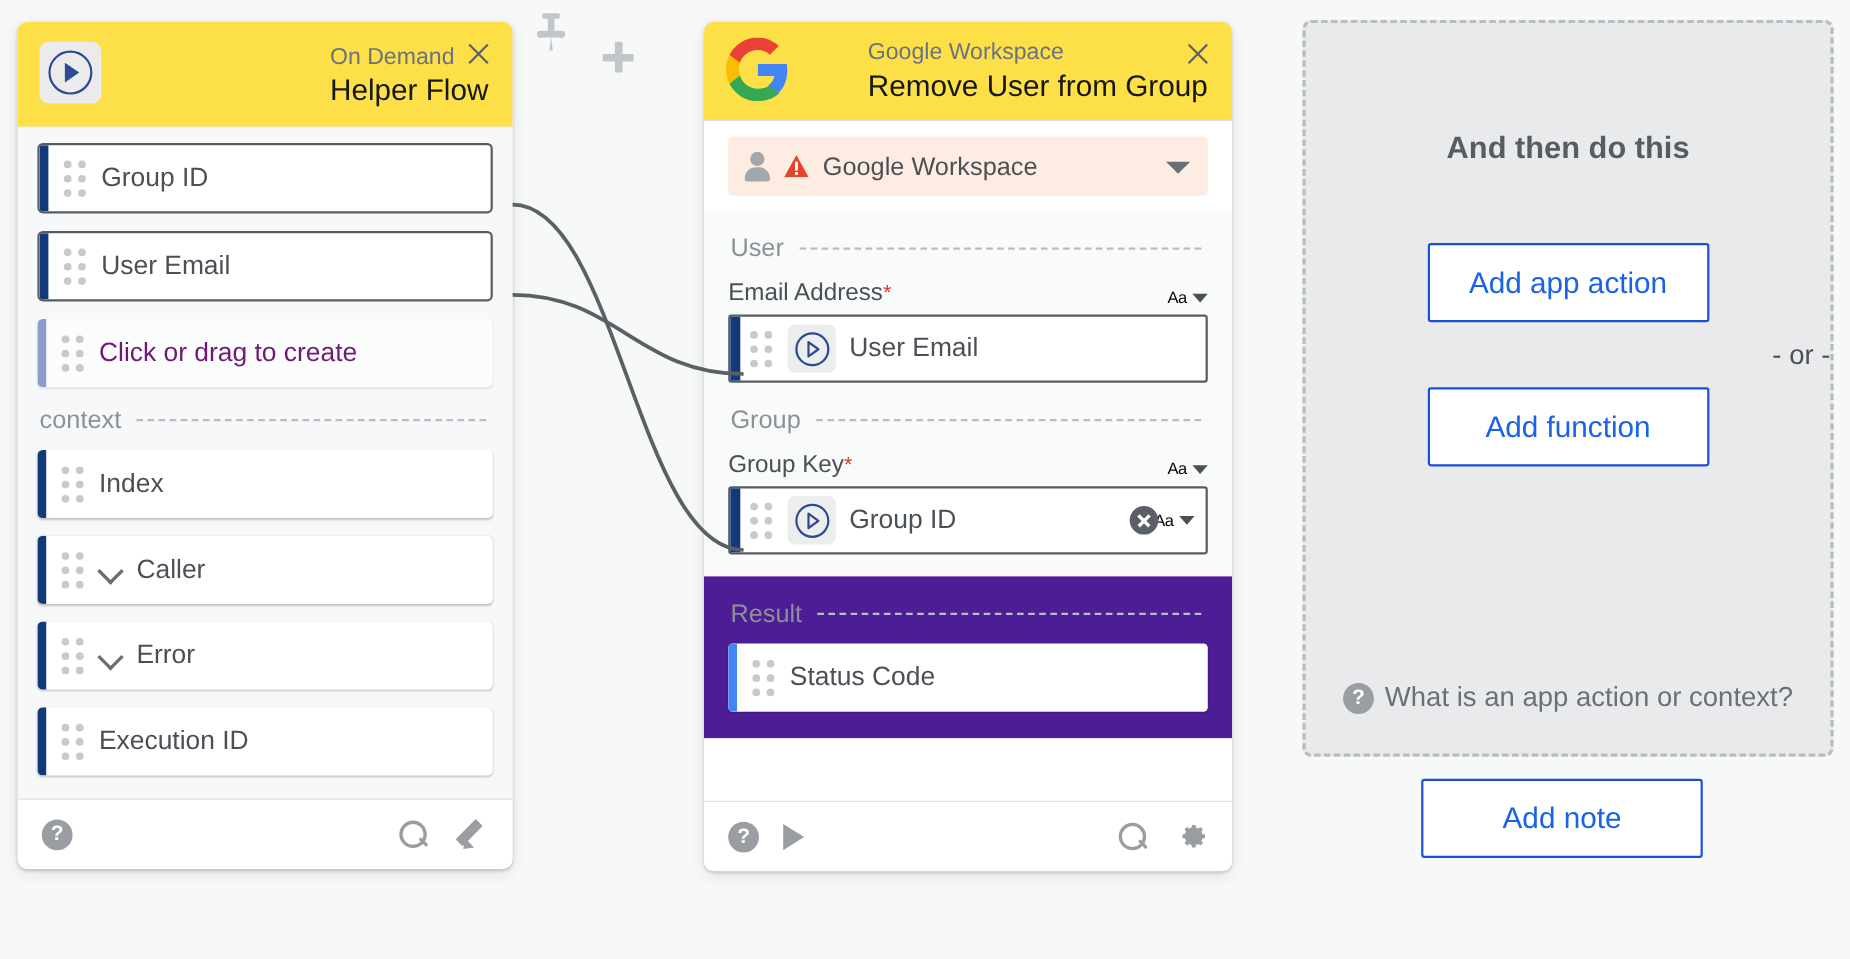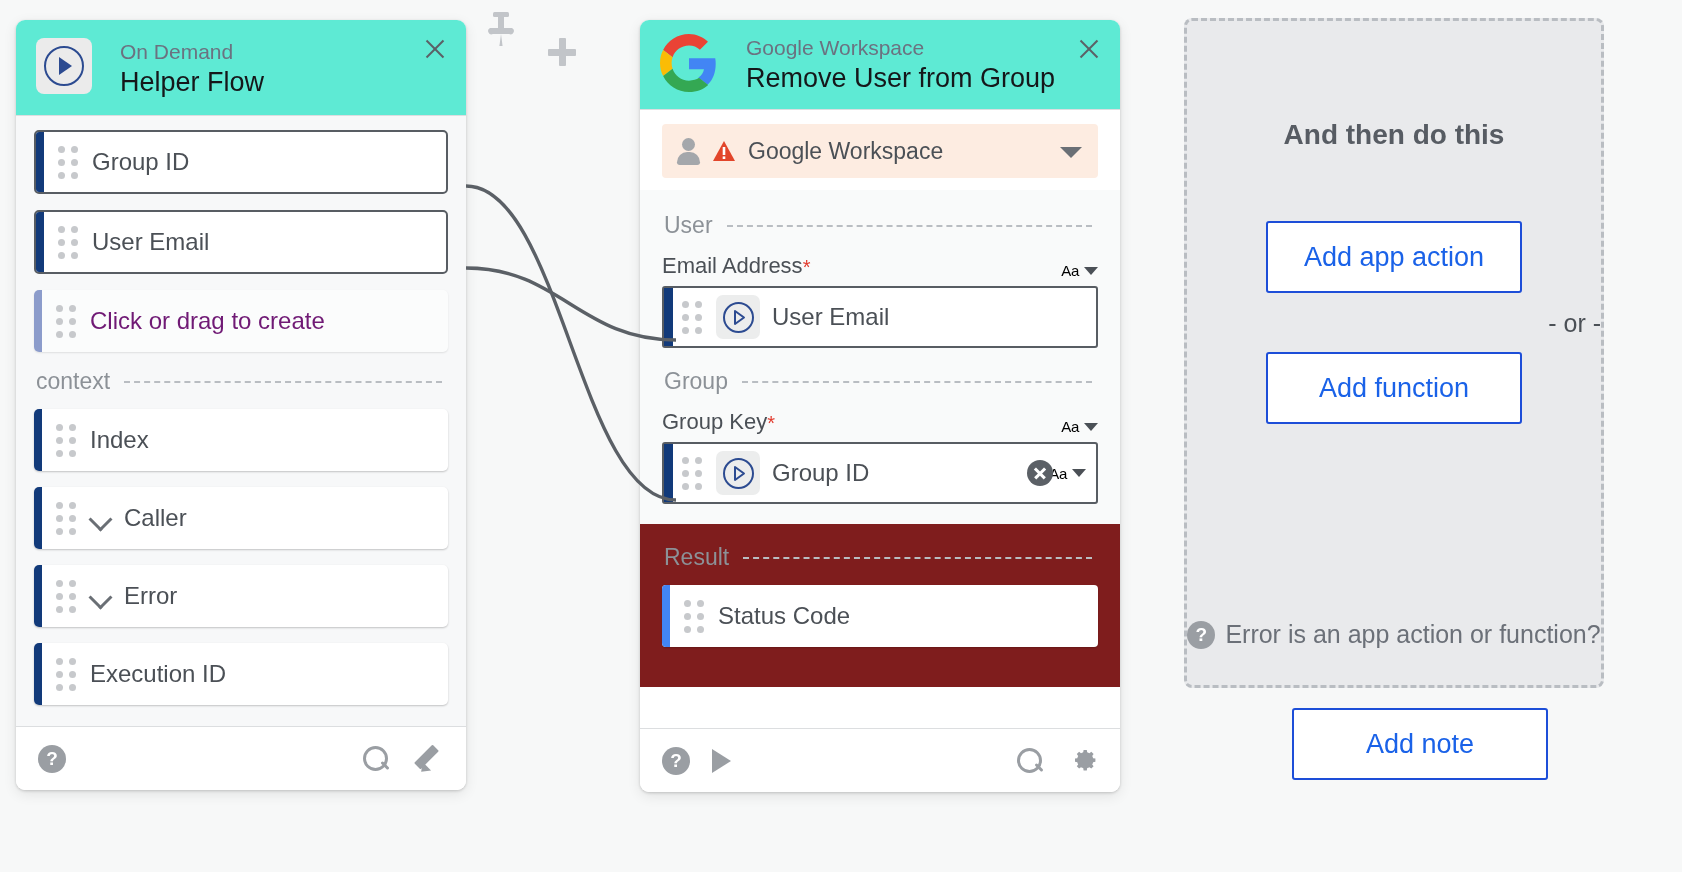--- a/index.html
+++ b/index.html
@@ -14,21 +14,21 @@
   
   #connectors { position: absolute; inset: 0; width: 1682px; height: 872px; pointer-events: none; z-index: 5; }
 
   
   .card {
     position: absolute; background: #fff;
     border-radius: 9px;
     box-shadow: 0 1px 3px rgba(0,0,0,.18), 0 4px 14px rgba(0,0,0,.09);
     overflow: hidden;
   }
-  .card-head { position: relative; background:#5eead4; padding: 18px 22px 16px 20px; display:flex; gap:28px; }
+  .card-head { position: relative; background:#fde047; padding: 18px 22px 16px 20px; display:flex; gap:2px;justify-content:space-between; }
   .head-texts { padding-top: 2px; }
   .head-sub { font-size: 21px; color: #6b7280; line-height: 1.15; font-weight: 400; }
   .head-title { font-size: 27px; color: #15171a; font-weight: 400; line-height: 1.22; margin-top: 2px; }
   .close-x {
     position: absolute; top: 14px; right: 16px;
     width: 30px; height: 30px; cursor: pointer;
   }
   .close-x::before, .close-x::after {
     content:""; position:absolute; left: 3px; top: 14px;
     width: 24px; height: 2px; background: #5b6066;
@@ -186,30 +186,30 @@
   .inbox-ctl { margin-left:auto; margin-right: 10px; display:flex; align-items:center; position:relative; }
   .clear-x {
     width: 26px; height: 26px; border-radius:50%; background:#5b6066; position:relative;
     margin-right: -4px; z-index: 2; cursor:pointer; flex:0 0 auto;
   }
   .clear-x::before, .clear-x::after {
     content:""; position:absolute; left: 6px; top: 12px; width: 14px; height: 2.6px; background:#fff;
   }
   .clear-x::before { transform: rotate(45deg); }
   .clear-x::after  { transform: rotate(-45deg); }
-  .result-sec { background:#7f1d1d; padding: 16px 22px 40px 22px; }
+  .result-sec { background:#4c1d95; padding: 16px 22px 24px 22px; }
   .result-pill {
     position:relative; display:flex; align-items:center; height: 62px; background:#fff;
     border-radius: 4px; padding-left: 22px; box-shadow: 0 1px 2px rgba(0,0,0,.2);
     overflow:hidden;
   }
   .result-pill::before { content:""; position:absolute; left:0; top:0; bottom:0; width:8px; background:#4285f4; }
 
   
-  #right-zone { position:absolute; left: 1184px; top: 18px; width: 420px; height: 670px;
+  #right-zone { position:absolute; left: 1184px; top: 18px; width: 483px; height: 670px;
                 border: 3px dashed #b9bdc2; border-radius: 8px; background:#e9eaec; }
   .rz-title { text-align:center; font-size: 28px; font-weight: 700; color:#575c63; margin-top: 98px; }
   .btn-outline {
     display:block; margin: 0 auto; width: 256px; height: 72px;
     background:#fff; border: 2px solid #1d4ed8; border-radius: 3px;
     color:#1a62e8; font-size: 27px; font-family:"Liberation Sans", sans-serif;
     cursor:pointer;
   }
   .or-txt { text-align:right; font-size: 25px; color:#4b5056; margin: 16px 0 14px; }
   .rz-help { position:absolute; left:0; right:0; bottom: 36px; display:flex; align-items:center; justify-content:center; gap: 10px; cursor:pointer;}
@@ -483,18 +483,18 @@
 
   <div id="right-zone">
     <div class="rz-title">And then do this</div>
     <div style="margin-top: 70px;">
       <button class="btn-outline">Add app action</button>
       <div class="or-txt">- or -</div>
       <button class="btn-outline">Add function</button>
     </div>
     <div class="rz-help">
       <span class="help-dot">?</span>
-      <span class="rz-help-txt">Error is an app action or function?</span>
+      <span class="rz-help-txt">What is an app action or context?</span>
     </div>
   </div>
   <button class="btn-outline" id="add-note">Add note</button>
 
 </div>
 
 </body></html>

